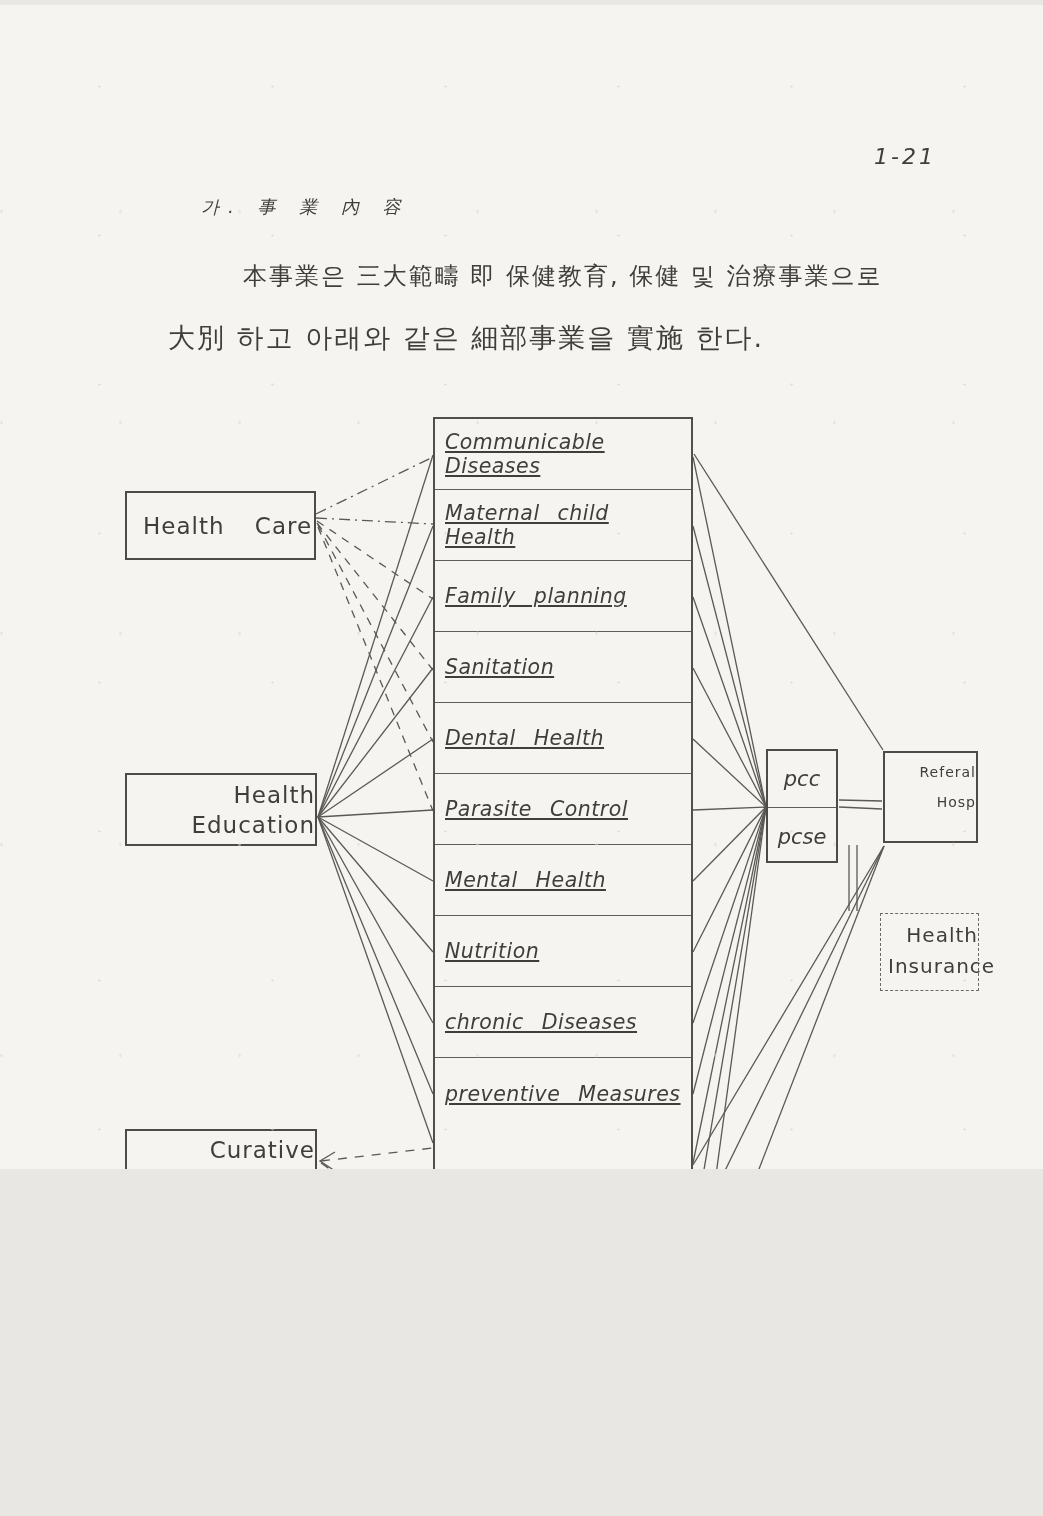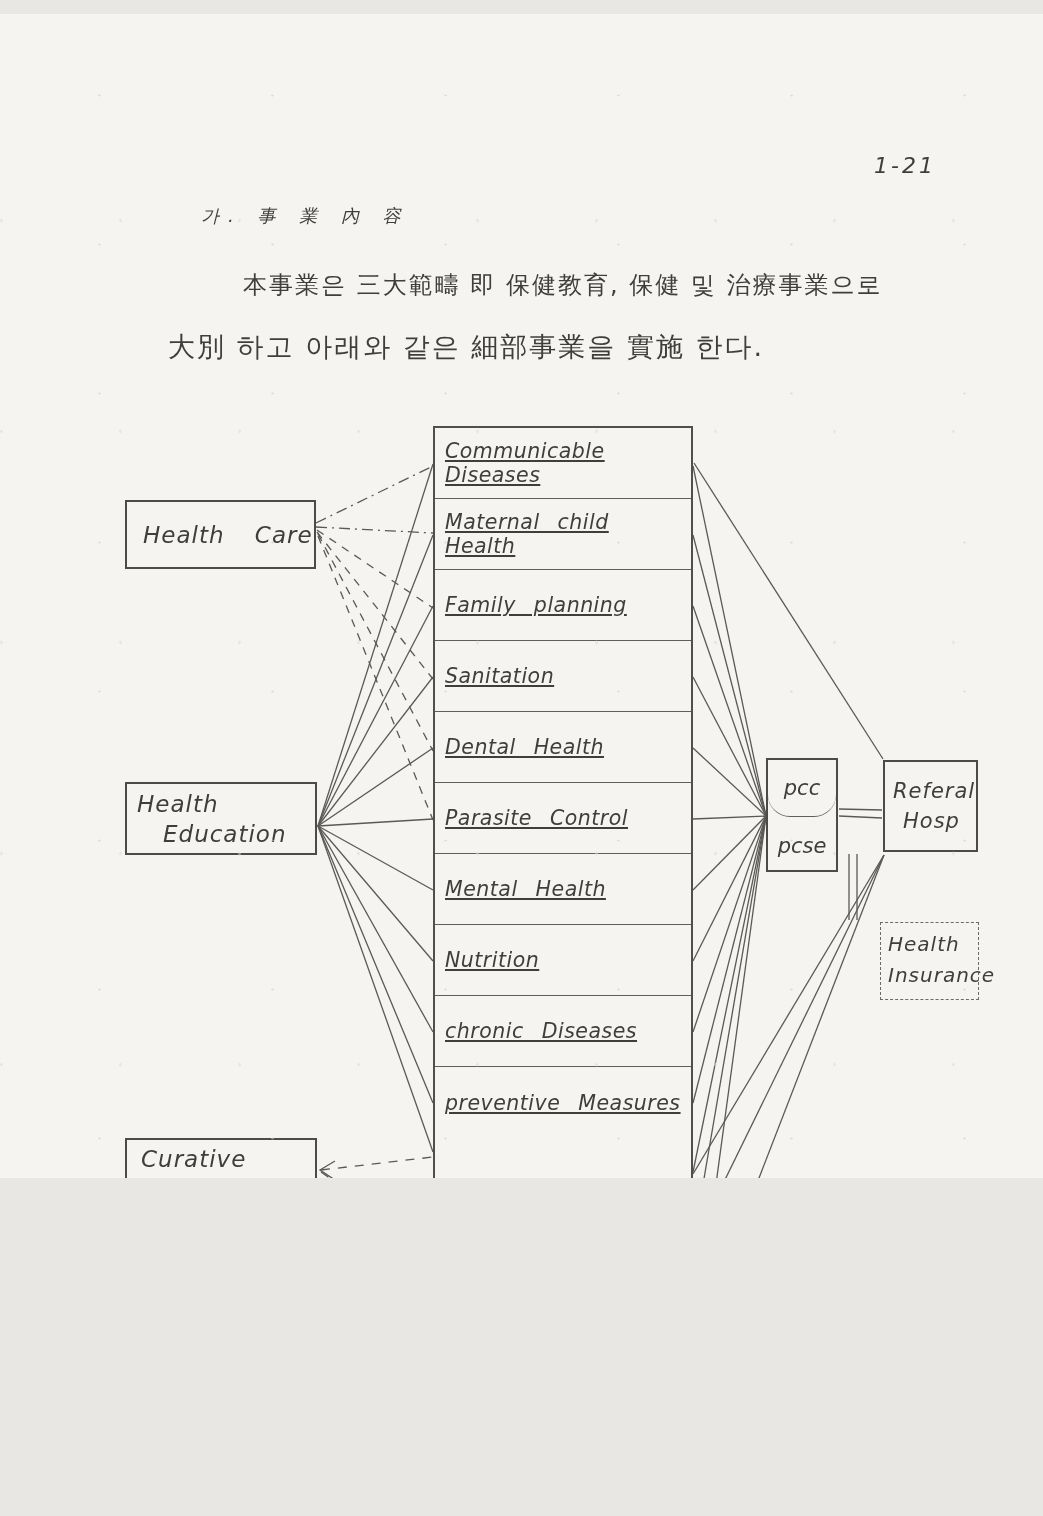--- a/index.html
+++ b/index.html
@@ -4,38 +4,38 @@
 <style>
   :root{
     --ink:#3f3e3c;
     --line:#5a5956;
     --paper:#f5f4f0;
   }
   html,body{margin:0;padding:0;background:#e8e7e3;}
   .page{
     position:relative;
     width:1043px;height:1164px;
-    margin:14px auto;
+    margin:5px auto;
     background:var(--paper);
     overflow:hidden;
     font-family:"DejaVu Sans",sans-serif;
     color:var(--ink);
   }
   
   .page::after{
     content:"";position:absolute;inset:0;pointer-events:none;
     background-image:radial-gradient(#cfcec9 1px, transparent 1.4px),
                      radial-gradient(#dddcd7 1px, transparent 1.3px);
     background-size:173px 149px,119px 211px;
     background-position:13px 7px,61px 101px;
     opacity:.55;
   }
   .lines{position:absolute;left:0;top:0;width:1043px;height:1516px;}
 
-  .hand{font-style:italic;letter-spacing:1px;}
+  .hand{letter-spacing:1px;text-align:right;}
   .abs{position:absolute;white-space:nowrap;}
 
   .page-number{left:874px;top:139px;font-size:22px;font-style:italic;letter-spacing:3px;}
   .heading{left:201px;top:190px;font-size:18px;letter-spacing:9px;font-style:italic;}
   .body-line1{left:243px;top:255px;font-size:24px;letter-spacing:2px;}
   .body-line2{left:168px;top:315px;font-size:27px;letter-spacing:2px;}
 
   .box{position:absolute;box-sizing:border-box;border:2px solid #4c4b48;background:transparent;}
   .box-health-care{left:125px;top:486px;width:191px;height:69px;
     display:flex;align-items:center;padding-left:16px;font-size:23px;word-spacing:22px;}
@@ -48,24 +48,24 @@
 
   .column{left:433px;top:412px;width:260px;height:924px;border:2px solid #504f4c;padding:0;}
   .col-row{box-sizing:border-box;height:71px;border-bottom:1.5px solid #5f5e5a;
     display:flex;align-items:center;padding-left:10px;font-size:20.5px;
     font-style:italic;letter-spacing:.5px;word-spacing:11px;text-decoration:underline;}
   .col-row:last-child{border-bottom:none;}
 
   .box-pcc{left:766px;top:744px;width:72px;height:114px;font-size:21px;}
   .pcc-cell{box-sizing:border-box;height:57px;display:flex;align-items:center;justify-content:center;
     font-style:italic;}
-  .pcc-cell-top{border-bottom:1.5px solid #5f5e5a;border-radius:22px;}
-
-  .box-hosp{left:883px;top:746px;width:95px;height:92px;font-size:21px;line-height:30px;
-    padding:14px 0 0 8px;}
+  .pcc-cell-top{border-bottom:1.5px solid #5f5e5a;}
+
+  .box-hosp{left:883px;top:746px;width:95px;height:92px;font-size:14px;line-height:30px;
+    padding:4px 0 0 8px;}
   .hosp-line2{padding-left:10px;}
 
   .box-ins{left:880px;top:908px;width:99px;height:78px;border:1.6px dashed #6b6a66;
     font-size:20px;line-height:31px;padding:6px 0 0 7px;}
 </style>
 </head>
 <body>
 
 <div class="page">
 

